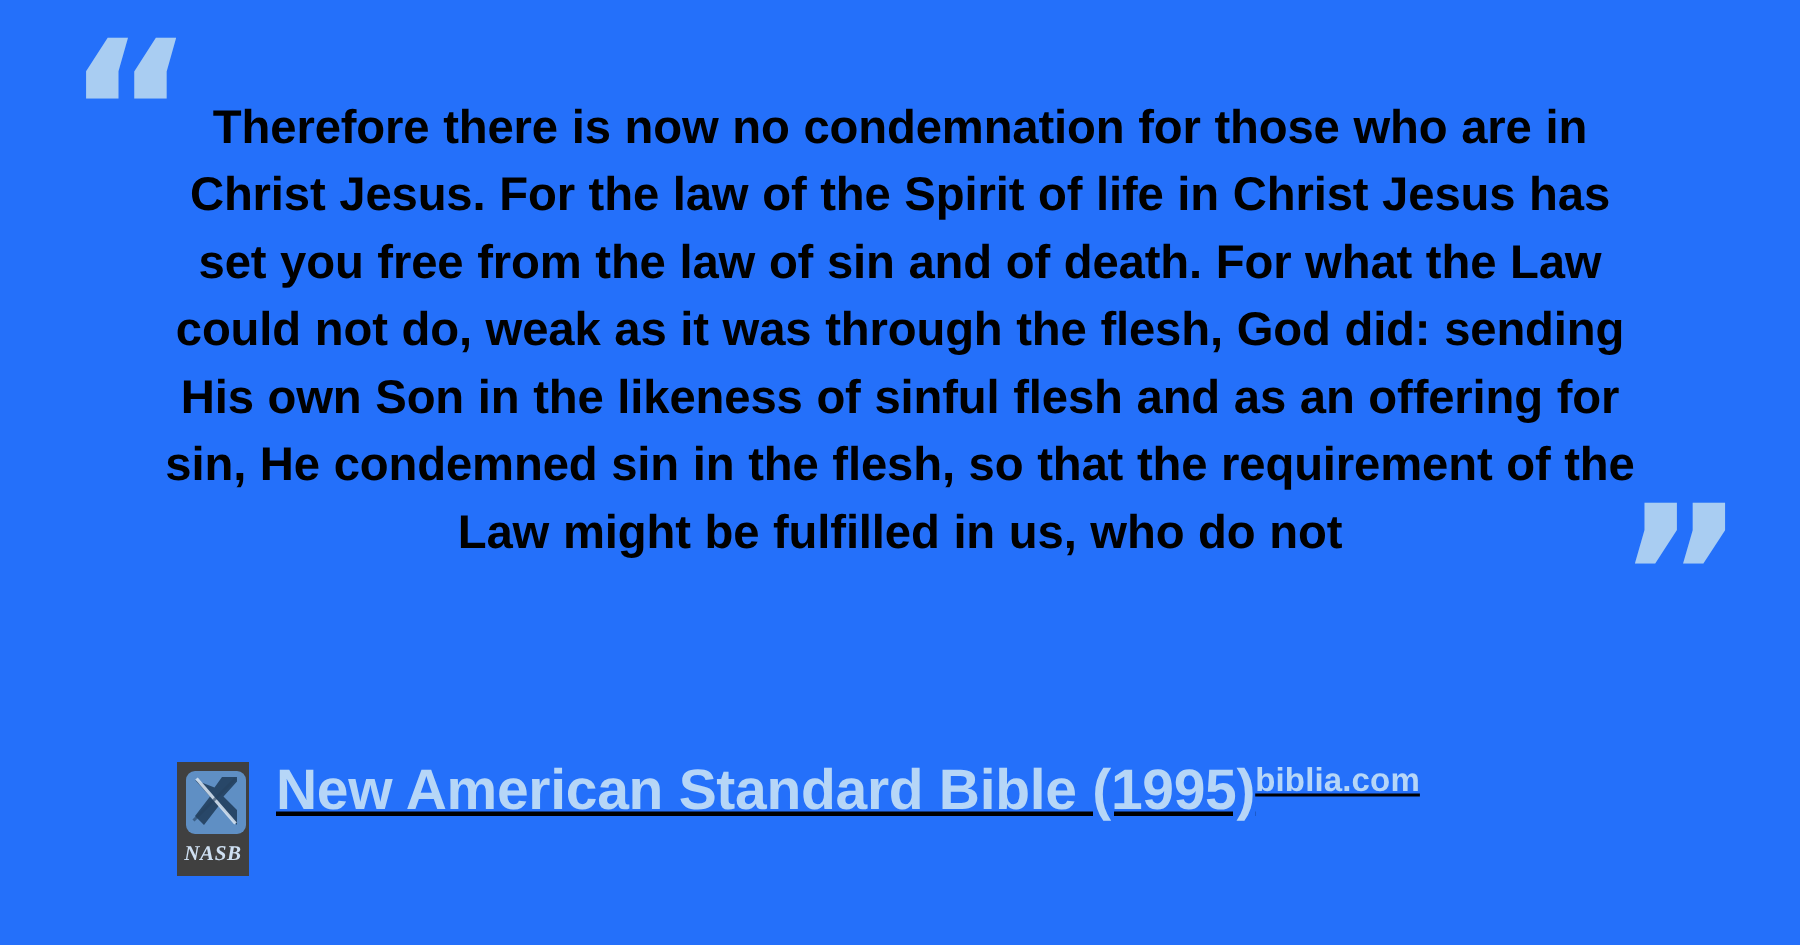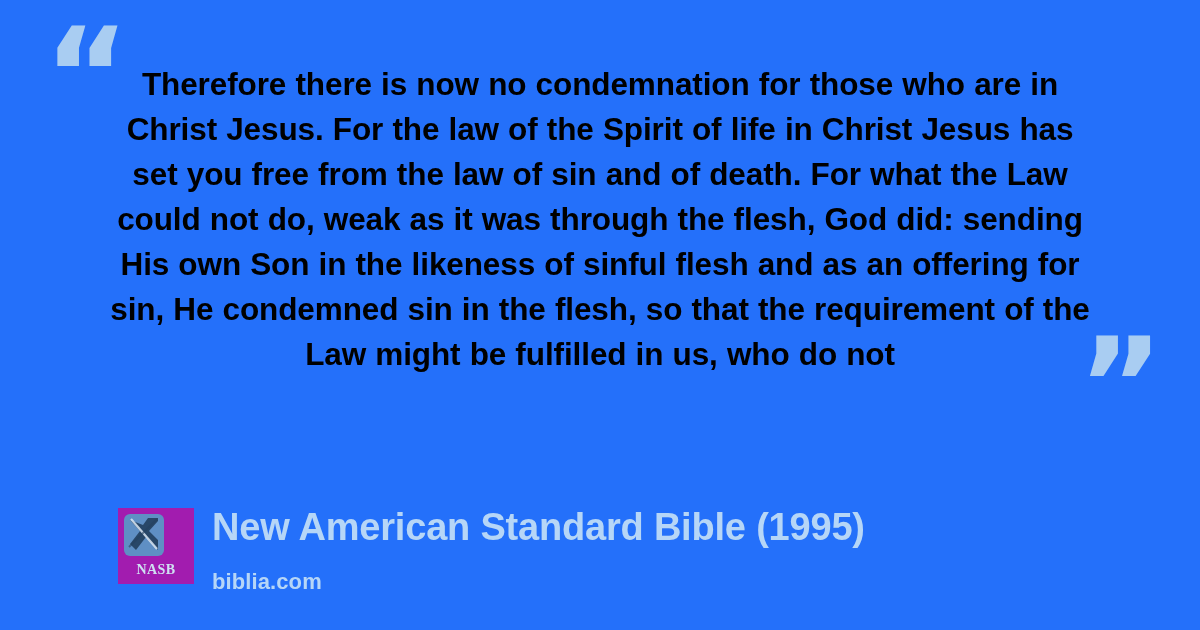--- a/index.html
+++ b/index.html
@@ -70,26 +70,27 @@
   .footer {
     position: absolute;
     left: 118px;
     top: 504px;
     display: flex;
     align-items: flex-start;
   }
 
   .logo {
     position: relative;
-    width: 76px;
+    width: 48px;
     height: 76px;
-    background: #a21caf;
+    background: #404040;
     flex: 0 0 auto;
     margin-top: 4px;
     overflow: hidden;
+    font-style: italic;
   }
   .logo-inner {
     position: absolute;
     left: 6px;
     top: 6px;
     width: 40px;
     height: 42px;
     background: #5f8fc4;
     border-radius: 6px;
   }
@@ -109,34 +110,35 @@
     color: #cfe0f2;
     font-family: "Liberation Serif", serif;
     font-size: 14px;
     font-weight: bold;
     letter-spacing: 0.4px;
   }
 
   .footer-text {
     margin-left: 18px;
     display: flex;
-    flex-direction: column;
+    flex-direction: row;
     justify-content: flex-start;
+    text-decoration: underline;
   }
   .source-title {
     color: #b6d6f7;
     font-family: "Liberation Sans", sans-serif;
     font-weight: bold;
     font-size: 38px;
     line-height: 46px;
     letter-spacing: -0.2px;
     white-space: nowrap;
   }
   .source-url {
-    margin-top: 18px;
+    margin-top: 2px;
     color: #b6d6f7;
     font-family: "Liberation Sans", sans-serif;
     font-weight: bold;
     font-size: 22px;
     line-height: 28px;
     letter-spacing: 0.1px;
     white-space: nowrap;
   }
 </style>
 </head>

